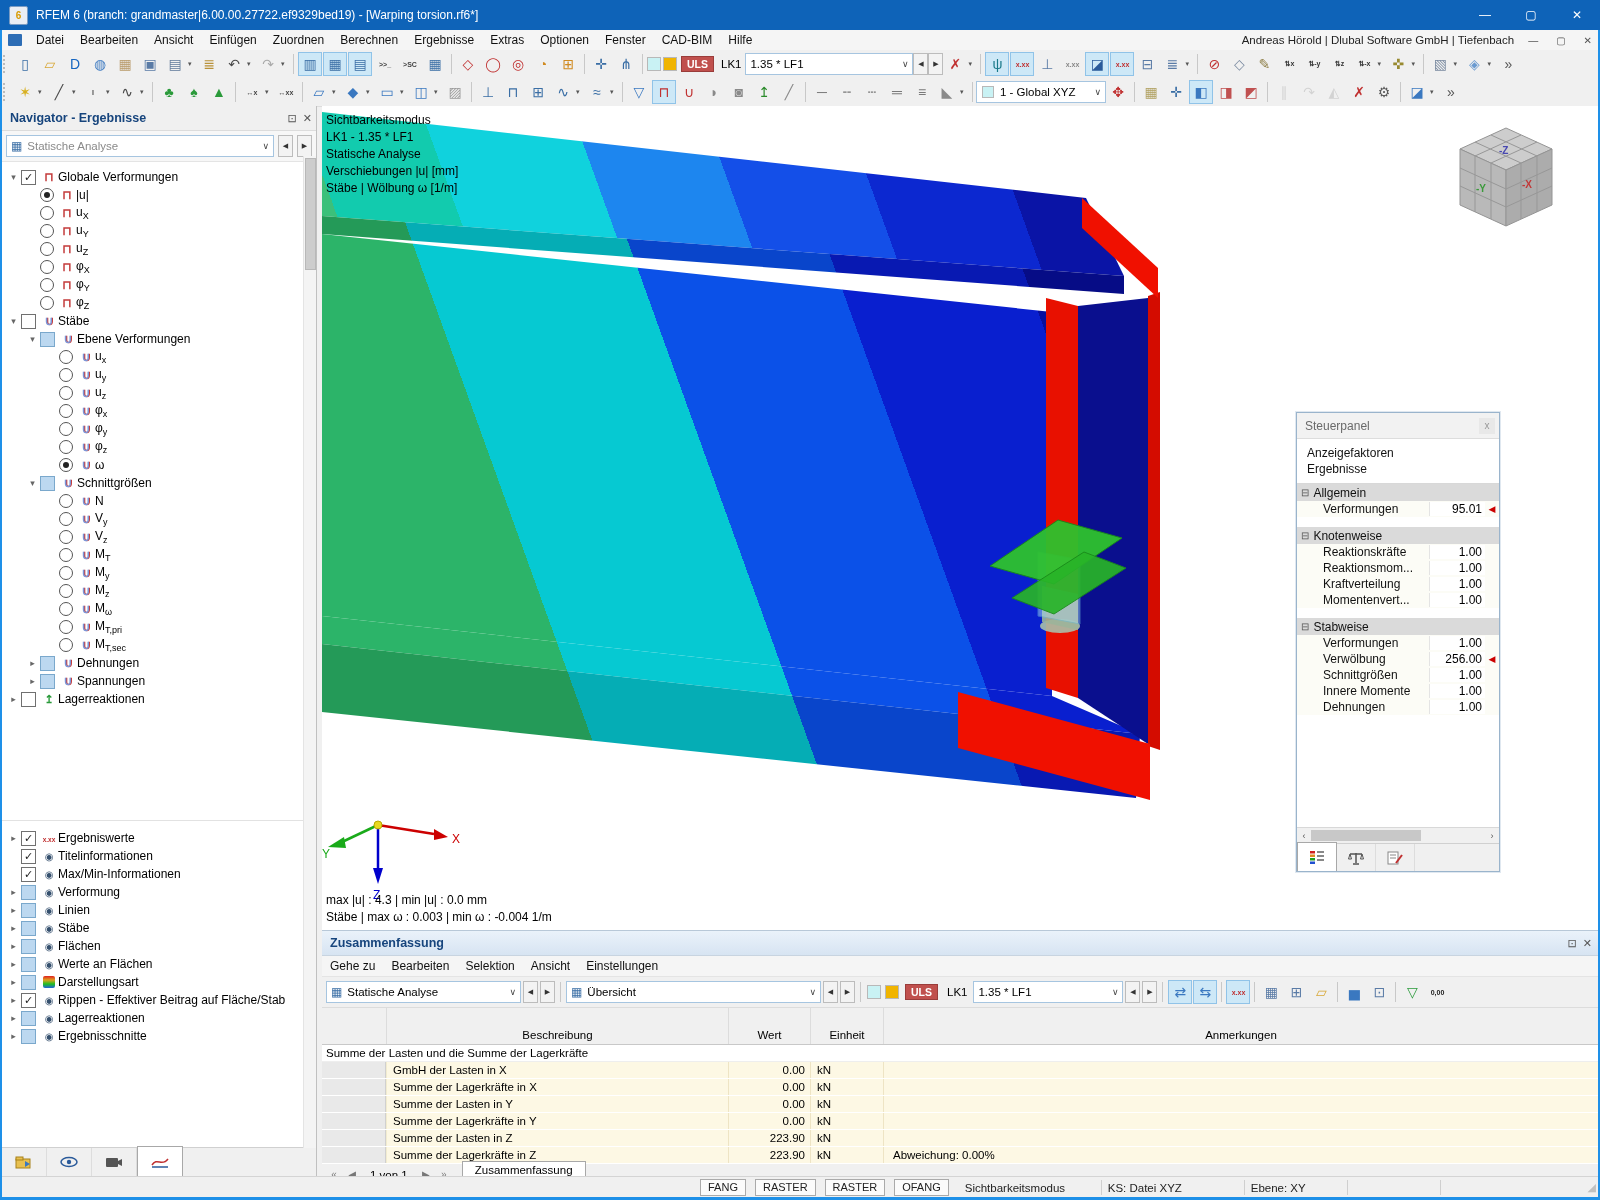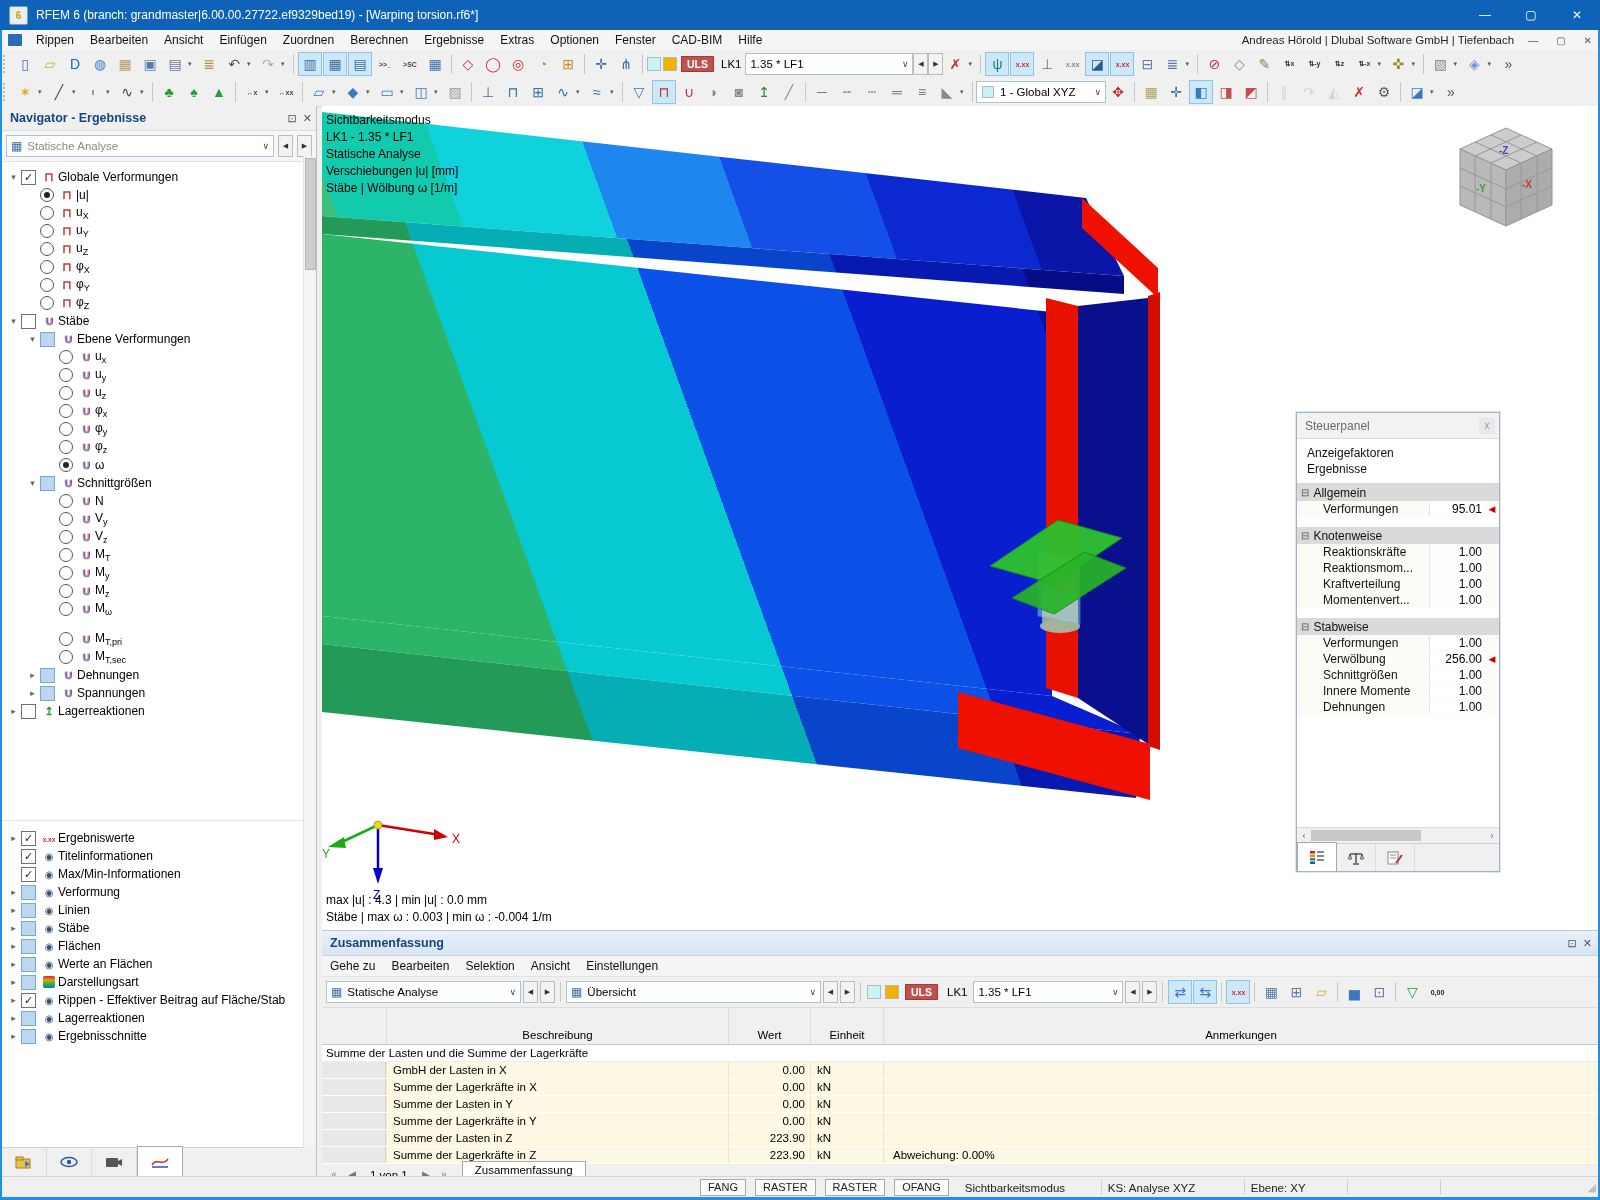--- a/index.html
+++ b/index.html
@@ -153,21 +153,21 @@
     <span>RFEM 6 (branch: grandmaster|6.00.00.27722.ef9329bed19) - [Warping torsion.rf6*]</span>
     <span class="winbtns">
       <span class="winbtn">—</span>
       <span class="winbtn">▢</span>
       <span class="winbtn">✕</span>
     </span>
   </div>
 
   <div id="menubar" class="abs">
     <span class="mico"></span>
-    <span class="mitem">Rippen</span>
+    <span class="mitem">Datei</span>
     <span class="mitem">Bearbeiten</span>
     <span class="mitem">Ansicht</span>
     <span class="mitem">Einfügen</span>
     <span class="mitem">Zuordnen</span>
     <span class="mitem">Berechnen</span>
     <span class="mitem">Ergebnisse</span>
     <span class="mitem">Extras</span>
     <span class="mitem">Optionen</span>
     <span class="mitem">Fenster</span>
     <span class="mitem">CAD-BIM</span>
@@ -499,21 +499,21 @@
           <span class="rb off"></span>
           <span class="tic ic-beam"></span>
           <span class="tlabel">M<sub>z</sub></span>
         </div>
         <div class="trow" style="padding-left: 42px;">
           <span class="exp"></span>
           <span class="rb off"></span>
           <span class="tic ic-beam"></span>
           <span class="tlabel">M<sub>ω</sub></span>
         </div>
-        <div class="trow" style="padding-left: 42px; margin-top: 12px;">
+        <div class="trow" style="padding-left: 42px;">
           <span class="exp"></span>
           <span class="rb off"></span>
           <span class="tic ic-beam"></span>
           <span class="tlabel">M<sub>T,pri</sub></span>
         </div>
         <div class="trow" style="padding-left: 42px;">
           <span class="exp"></span>
           <span class="rb off"></span>
           <span class="tic ic-beam"></span>
           <span class="tlabel">M<sub>T,sec</sub></span>
@@ -993,21 +993,21 @@
   <div id="statusbar" class="abs">
     <span style="width:700px;flex:none"></span>
     <span class="tbgroup">
         <span class="tbi chip">FANG</span>
         <span class="tbi chip">RASTER</span>
         <span class="tbi chip">RASTER</span>
         <span class="tbi chip">OFANG</span>
       </span>
     <span class="sseg" style="padding-left:8px;width:130px">Sichtbarkeitsmodus</span>
     <span class="ssep"></span>
-    <span class="sseg" style="width:130px">KS: Analyse XYZ</span>
+    <span class="sseg" style="width:130px">KS: Datei XYZ</span>
     <span class="ssep"></span>
     <span class="sseg" style="width:90px">Ebene: XY</span>
     <span class="ssep"></span>
       <span class="sseg" style="width:80px"></span>
     <span class="ssep"></span>
       <span class="sseg" style="width:80px"></span>
     <span id="grip">◢</span>
   </div>
 
   <div class="abs bluestrip" style="left:0;top:30px;width:2px;height:1167px"></div>

